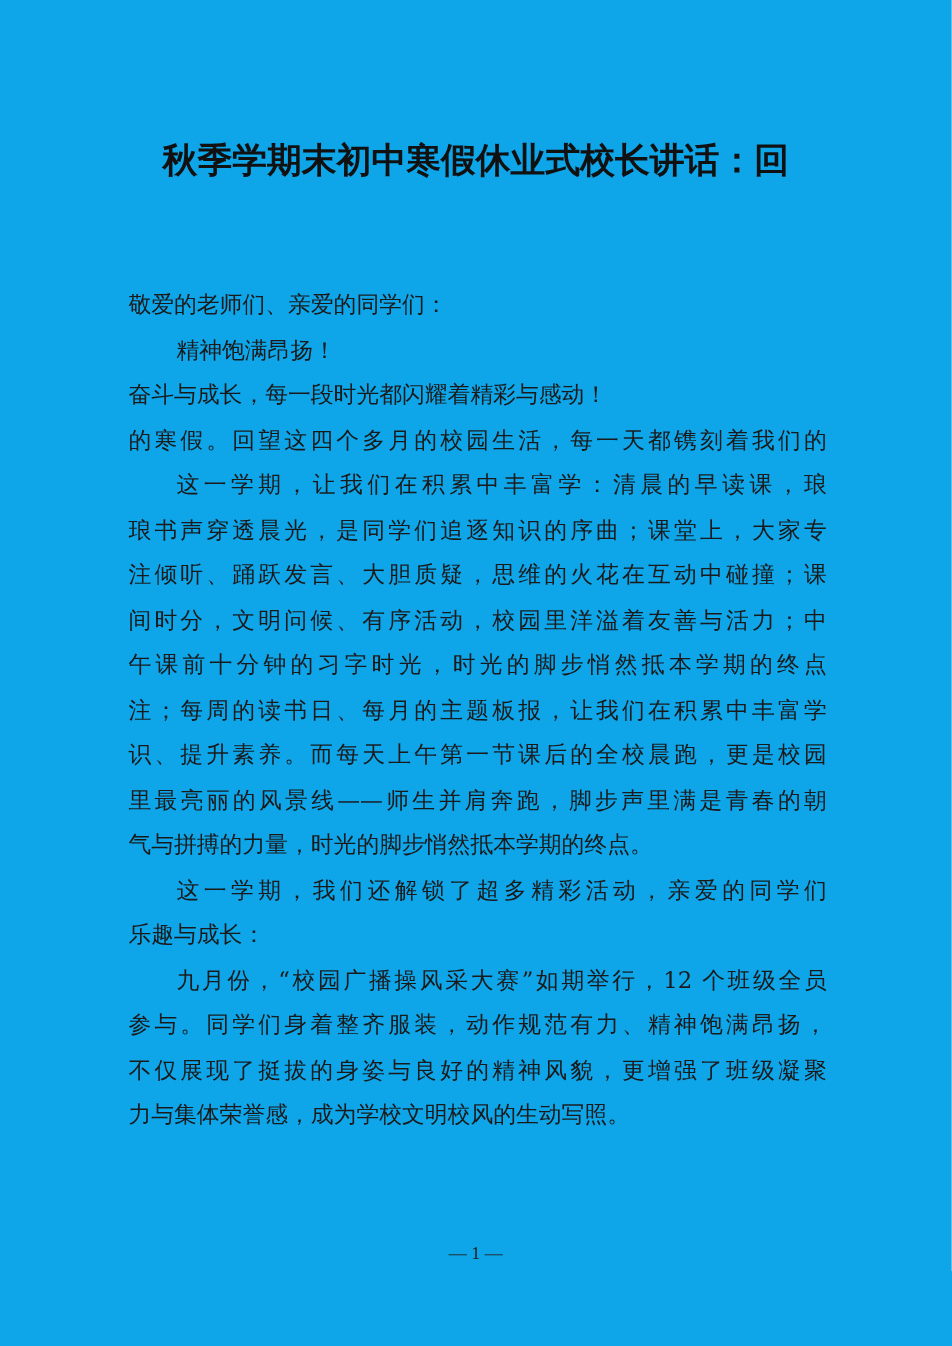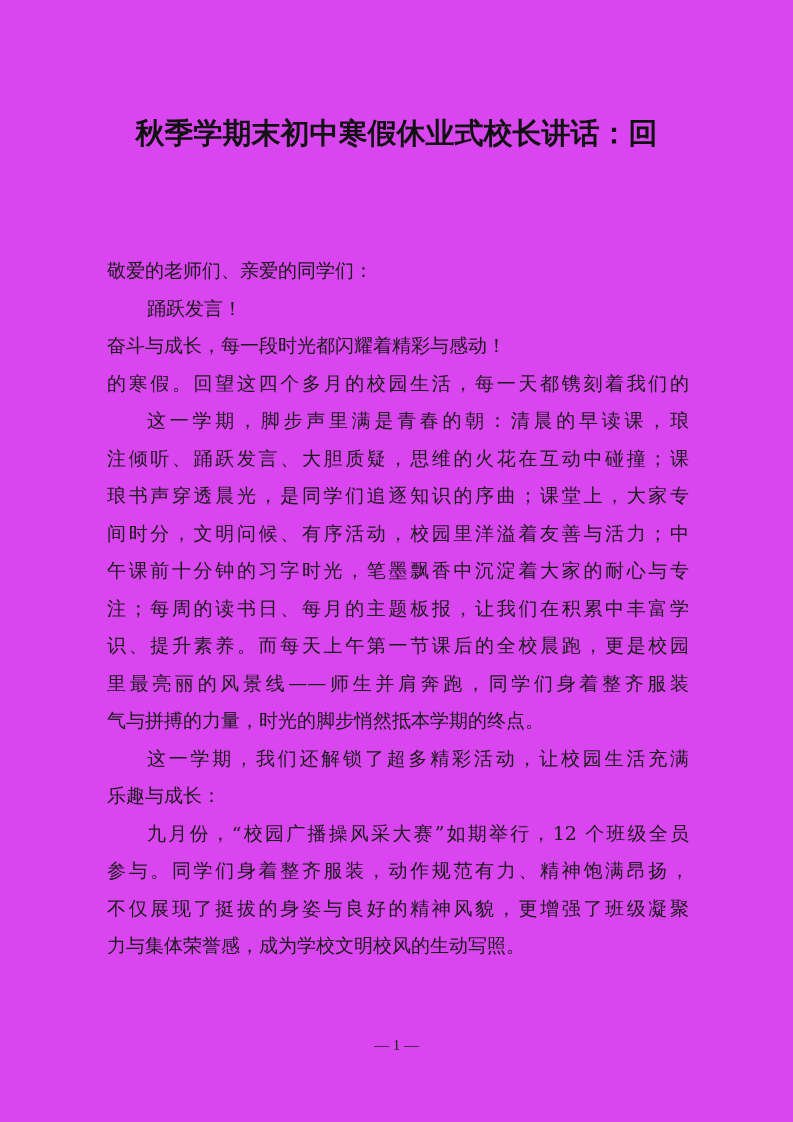--- a/index.html
+++ b/index.html
@@ -1,60 +1,60 @@
 <!DOCTYPE html>
 <html><head>
 <meta charset="utf-8">
 <style>
   html, body { margin: 0; padding: 0; background: #ffffff; }
   body { width: 793px; height: 1122px; position: relative; overflow: hidden; }
-  .page { position: absolute; left: 0; top: 0; width: 793px; height: 1122px; background: #d946ef; }
+  .page { position: absolute; left: 0; top: 0; width: 793px; height: 1122px; background: #0ea5e9; }
   .title {
     position: absolute; left: 100px; top: 112px; width: 593px;
     font-family: "DejaVu Sans", "Liberation Sans", sans-serif;
     font-weight: bold; font-size: 29px; line-height: 43px;
     color: #111; text-align: center; letter-spacing: 0px;
   }
   .body {
     position: absolute; left: 107px; top: 236px; width: 582px;
     font-family: "DejaVu Serif", "Liberation Serif", serif;
-    font-size: 19px; line-height: 37.5px; color: #1a1a1a; margin-top: 16px;
+    font-size: 19px; line-height: 37.5px; color: #1a1a1a;
   }
   .line { white-space: nowrap; height: 37.5px; text-align: justify; text-align-last: justify; }
   .line.last { text-align-last: left; }
   .indent { padding-left: 40px; }
   .footer {
     position: absolute; left: 0; width: 793px; top: 1037px;
     text-align: center; font-family: "Liberation Serif", serif;
     font-size: 15px; color: #222;
   }
 </style>
 </head>
 <body>
 
 <div class="page">
   <div class="title">
     <div>秋季学期末初中寒假休业式校长讲话：回</div>
   </div>
 
   <div class="body" id="body">
       <div class="line last">敬爱的老师们、亲爱的同学们：</div>
-      <div class="line indent last">踊跃发言！</div>
+      <div class="line indent last">精神饱满昂扬！</div>
       <div class="line last">奋斗与成长，每一段时光都闪耀着精彩与感动！</div>
       <div class="line">的寒假。回望这四个多月的校园生活，每一天都镌刻着我们的</div>
-      <div class="line indent">这一学期，脚步声里满是青春的朝：清晨的早读课，琅</div>
+      <div class="line indent">这一学期，让我们在积累中丰富学：清晨的早读课，琅</div>
+      <div class="line">琅书声穿透晨光，是同学们追逐知识的序曲；课堂上，大家专</div>
       <div class="line">注倾听、踊跃发言、大胆质疑，思维的火花在互动中碰撞；课</div>
-      <div class="line">琅书声穿透晨光，是同学们追逐知识的序曲；课堂上，大家专</div>
       <div class="line">间时分，文明问候、有序活动，校园里洋溢着友善与活力；中</div>
-      <div class="line">午课前十分钟的习字时光，笔墨飘香中沉淀着大家的耐心与专</div>
+      <div class="line">午课前十分钟的习字时光，时光的脚步悄然抵本学期的终点</div>
       <div class="line">注；每周的读书日、每月的主题板报，让我们在积累中丰富学</div>
       <div class="line">识、提升素养。而每天上午第一节课后的全校晨跑，更是校园</div>
-      <div class="line">里最亮丽的风景线——师生并肩奔跑，同学们身着整齐服装</div>
+      <div class="line">里最亮丽的风景线——师生并肩奔跑，脚步声里满是青春的朝</div>
       <div class="line last">气与拼搏的力量，时光的脚步悄然抵本学期的终点。</div>
-      <div class="line indent">这一学期，我们还解锁了超多精彩活动，让校园生活充满</div>
+      <div class="line indent">这一学期，我们还解锁了超多精彩活动，亲爱的同学们</div>
       <div class="line last">乐趣与成长：</div>
       <div class="line indent">九月份，“校园广播操风采大赛”如期举行，12 个班级全员</div>
       <div class="line">参与。同学们身着整齐服装，动作规范有力、精神饱满昂扬，</div>
       <div class="line">不仅展现了挺拔的身姿与良好的精神风貌，更增强了班级凝聚</div>
       <div class="line last">力与集体荣誉感，成为学校文明校风的生动写照。</div>
     </div>
 
   <div class="footer">— 1 —</div>
 </div>
 

